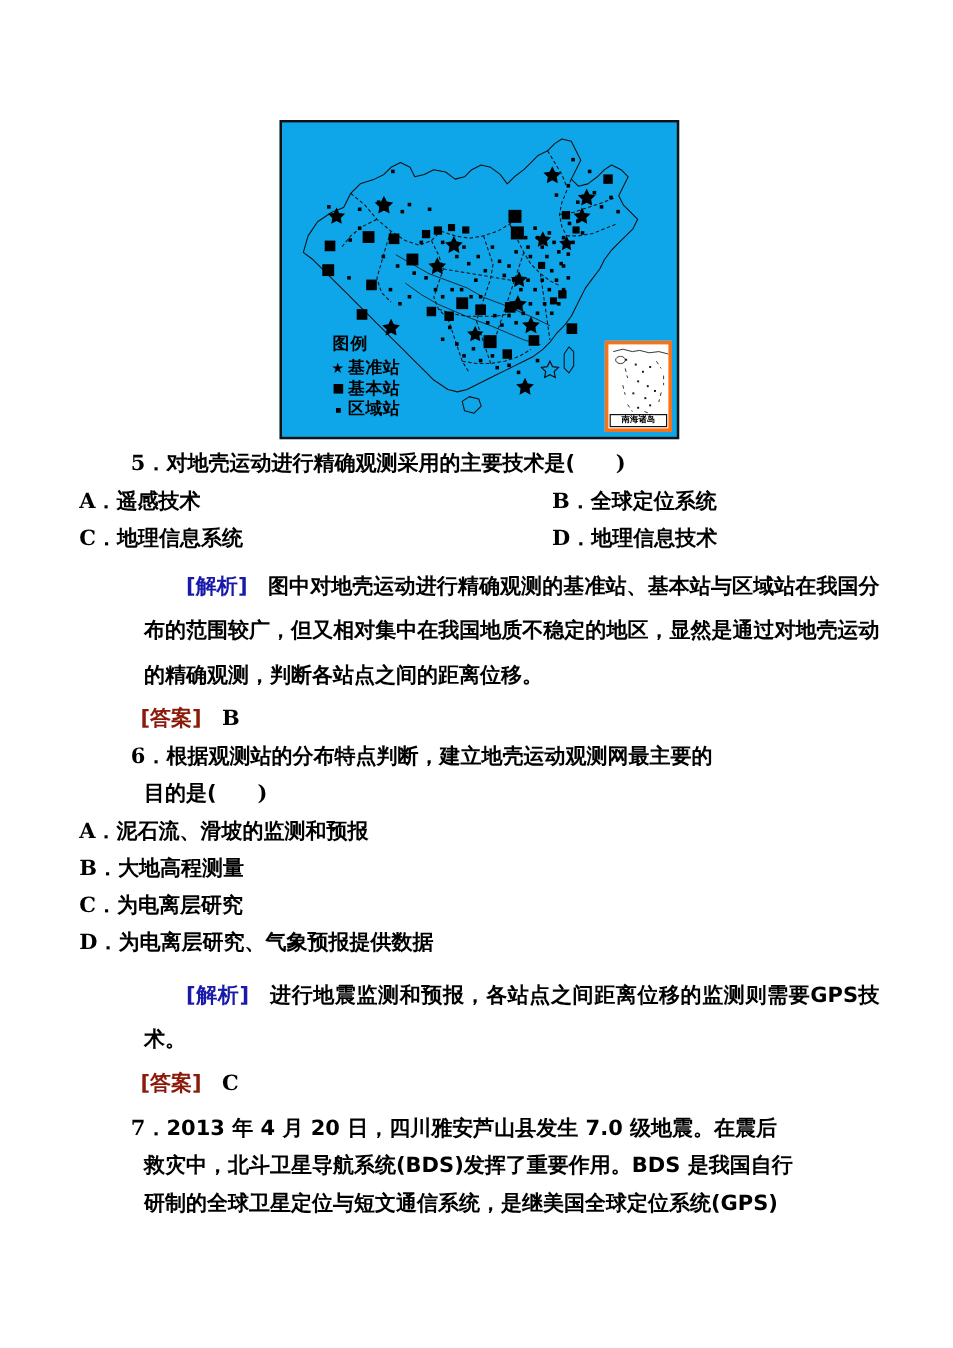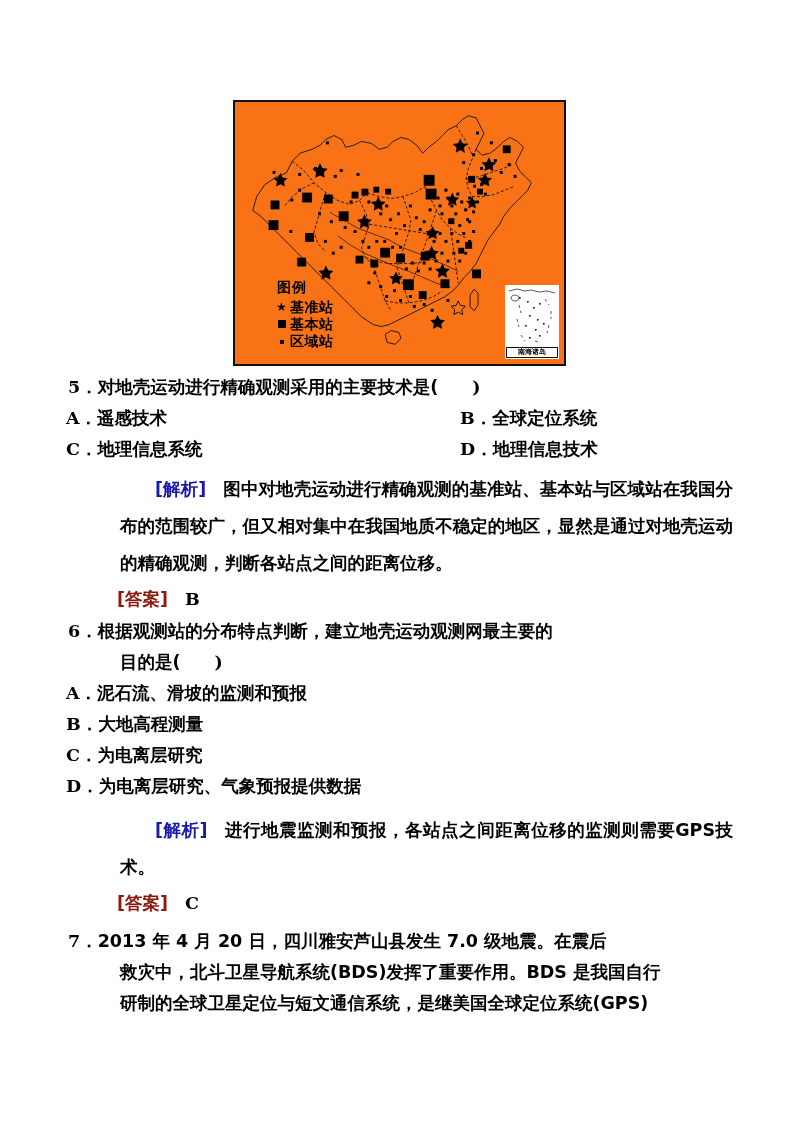--- a/index.html
+++ b/index.html
@@ -17,21 +17,21 @@
   }
 
   
   #figure-block {
     position: absolute;
     left: 233px;
     top: 100px;
     width: 333px;
     height: 266px;
     border: 2px solid #111;
-    background: #f97316;
+    background: #0ea5e9;
     box-sizing: border-box;
   }
   #map-canvas {
     position: absolute;
     inset: 0;
     width: 100%;
     height: 100%;
   }
   #map-legend {
     position: absolute;
@@ -77,21 +77,21 @@
     font-size: 14px;
     font-weight: 700;
     letter-spacing: 0.5px;
   }
   #map-inset {
     position: absolute;
     right: 4px;
     bottom: 4px;
     width: 56px;
     height: 76px;
-    border: 1px solid #f97316;
+    border: 3px solid #f97316;
     background: #fff;
     box-sizing: border-box;
     overflow: hidden;
     z-index: 5;
   }
   #map-inset .inset-label {
     position: absolute;
     left: 1px;
     bottom: 1px;
     right: 1px;
@@ -108,21 +108,21 @@
   #text-body {
     position: absolute;
     left: 0;
     top: 372px;
     width: 794px;
   }
   .q-line {
     font-size: 17.5px;
     line-height: 31px;
     font-weight: 700;
-    padding-left: 68px;
+    padding-left: 109px;
   }
   .q-line.cont {
     padding-left: 120px;
   }
   .opt-line {
     position: relative;
     height: 31px;
     line-height: 31px;
     font-size: 17.5px;
     font-weight: 700;

